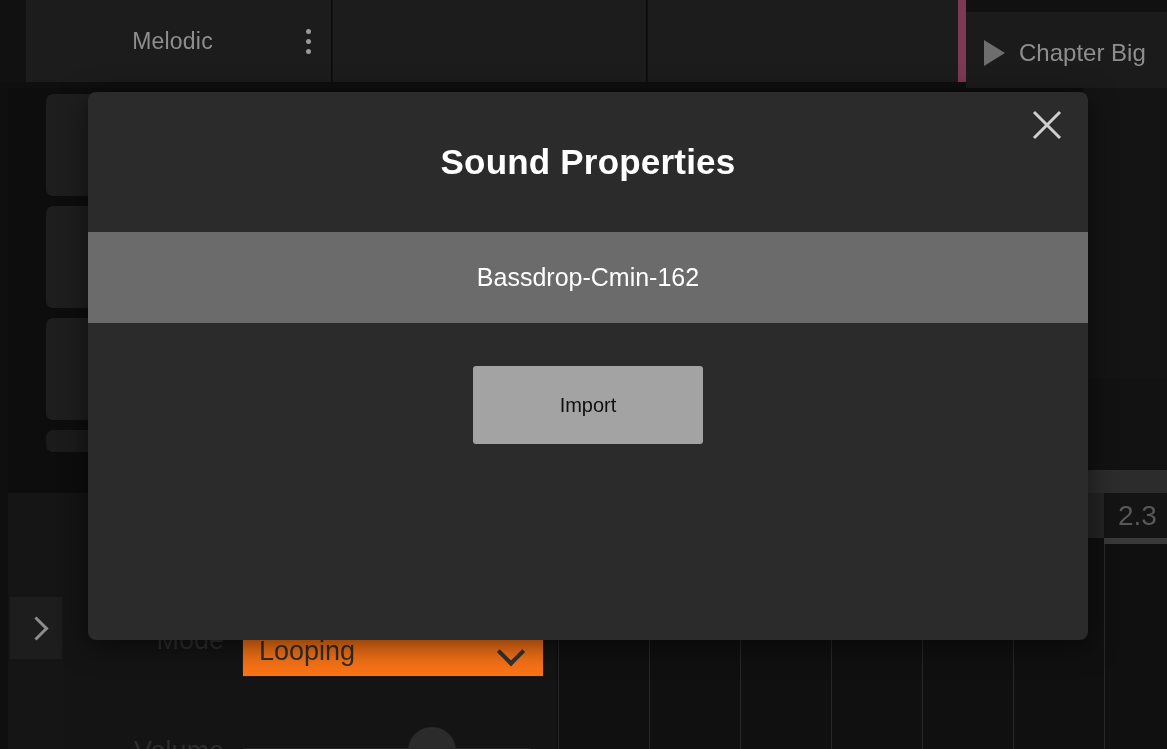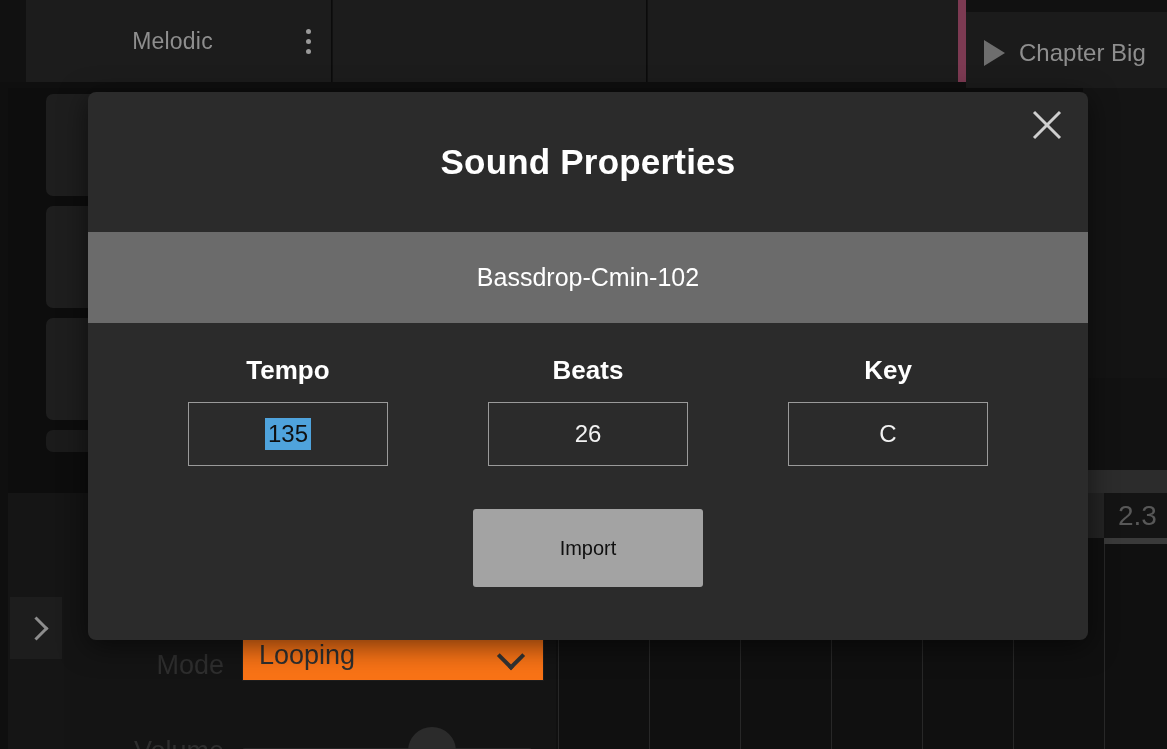--- a/index.html
+++ b/index.html
@@ -94,21 +94,21 @@
     position: absolute; left: 2px; top: 104px; width: 52px; height: 62px;
     background: #1d1d1d;
     display: flex; align-items: center; justify-content: center;
   }
   .chev-right {
     width: 14px; height: 14px;
     border-top: 3px solid #8d8d8d; border-right: 3px solid #8d8d8d;
     transform: rotate(45deg);
   }
   .inspector { position: absolute; left: 56px; top: 0; width: 500px; bottom: 0; background:#141414; }
-  .row-mode { position: absolute; left: 0; top: 132px; width: 500px; height: 56px; display:flex; align-items:flex-end; }
+  .row-mode { position: absolute; left: 0; top: 132px; width: 500px; height: 56px; display:flex; align-items:flex-start; }
   .field-label { width: 160px; text-align: right; padding-right: 18px; color: #2e2e2e; font-size: 27px; }
   .select-box {
     position: relative; width: 300px; height: 50px;
     border: 1px solid #1d1d1d; background: #f97316;
     display: flex; align-items: center;
   }
   .select-value { padding-left: 16px; color: #2f2f2f; font-size: 27px; }
   .chev-down {
     position: absolute; right: 22px; top: 16px;
     width: 16px; height: 16px;
@@ -278,44 +278,22 @@
       <span class="modal-title">Sound Properties</span>
       <span class="close-btn">
         <svg width="34" height="34" viewBox="0 0 34 34" aria-hidden="true">
           <line x1="4" y1="4" x2="30" y2="30" stroke="#cfcfcf" stroke-width="3"></line>
           <line x1="30" y1="4" x2="4" y2="30" stroke="#cfcfcf" stroke-width="3"></line>
         </svg>
       </span>
     </div>
 
     <div class="name-bar">
-      <span class="name-text">Bassdrop-Cmin-102</span>
-    </div>
-
-    <div class="fields-row">
-      <div class="field">
-        <div class="field-title">Tempo</div>
-        <div class="field-box">
-          <span class="val selected">135</span>
-        </div>
-      </div>
-
-      <div class="field">
-        <div class="field-title">Beats</div>
-        <div class="field-box">
-          <span class="val">26</span>
-        </div>
-      </div>
-
-      <div class="field">
-        <div class="field-title">Key</div>
-        <div class="field-box">
-          <span class="val">C</span>
-        </div>
-      </div>
-    </div>
+      <span class="name-text">Bassdrop-Cmin-162</span>
+    </div>
+
 
     <div class="import-wrap">
       <div class="import-btn">Import</div>
     </div>
   </div>
 
 </div>
 
 </body></html>

